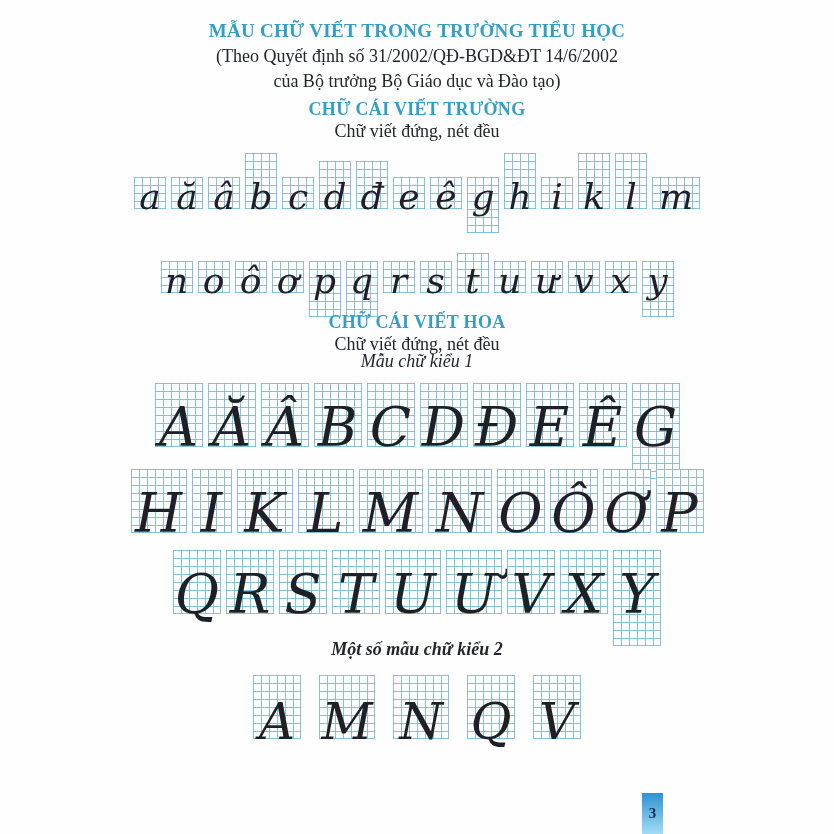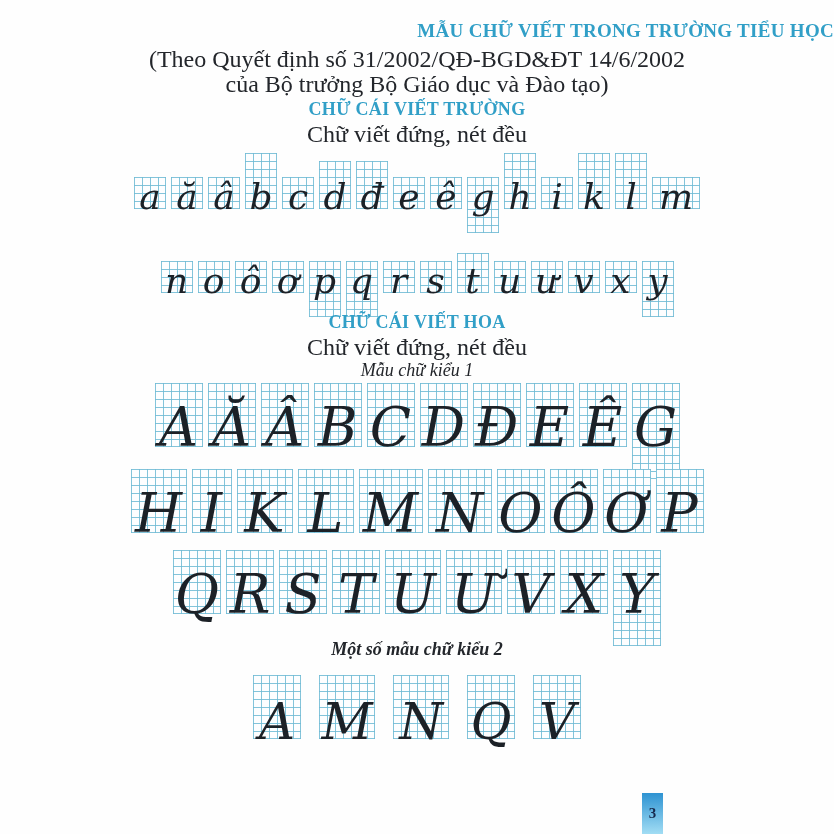--- a/index.html
+++ b/index.html
@@ -10,35 +10,35 @@
   }
   .center{position:absolute;left:0;right:0;text-align:center;white-space:nowrap;}
   .teal{
     color:var(--teal,#319fc7);
     font-weight:bold;
     font-size:19px;
     letter-spacing:.3px;
   }
   .body-line{
     color:#23262b;
-    font-size:24px;
+    font-size:18px;
   }
   .italic-label{
     color:#23262b;
     font-size:18px;
     font-style:italic;
   }
-  #page-title{top:20px;font-size:19px;text-align:right;}
+  #page-title{top:20px;font-size:19px;}
   #subtitle-1{top:46px;}
   #subtitle-2{top:71px;}
   #lower-heading{top:99px;font-size:18px;}
   #lower-subheading{top:121px;}
   #upper-heading{top:312px;font-size:18px;}
   #upper-subheading{top:334px;}
-  #style1-label{top:360px;}
+  #style1-label{top:351px;}
   #style2-label{top:639px;font-weight:bold;}
 
   .letter-row{
     position:absolute;left:0;right:0;
     display:flex;justify-content:center;align-items:flex-end;
   }
   #row-lower-1{top:145px;height:64px;gap:5px;}
   #row-lower-2{top:229px;height:64px;gap:5px;}
   #row-upper-1{top:383px;height:64px;gap:5px;}
   #row-upper-2{top:469px;height:64px;gap:5px;}

